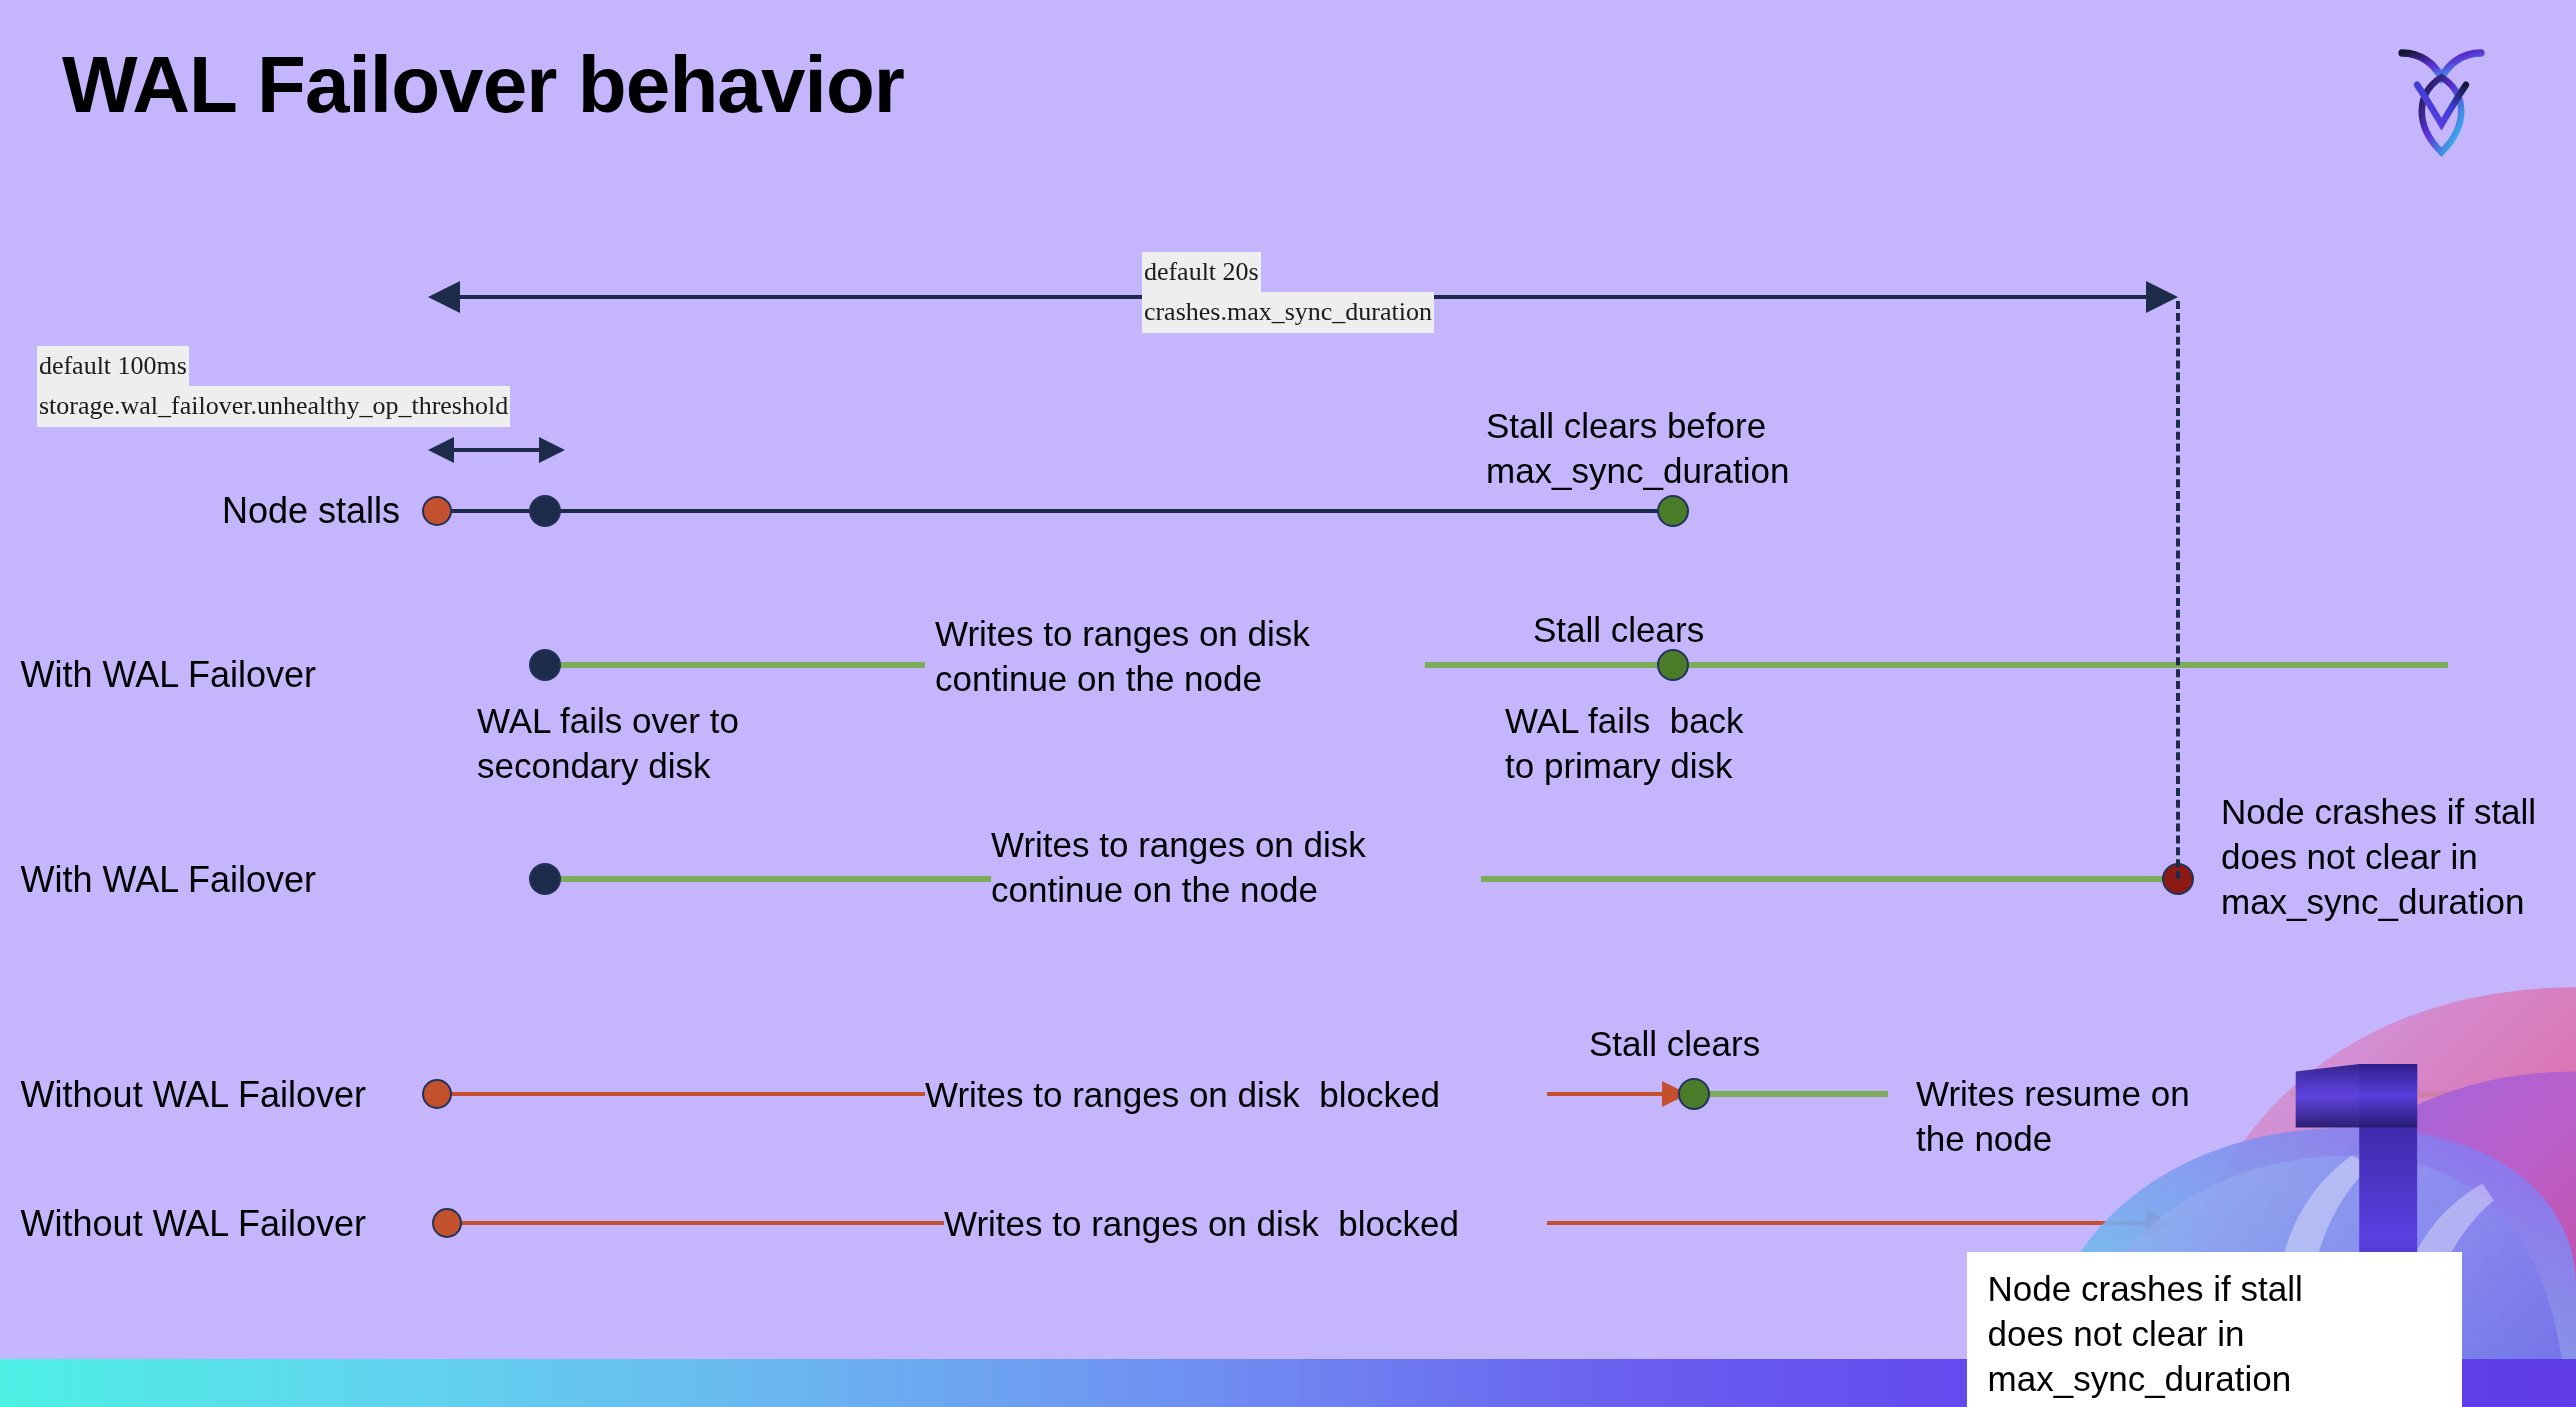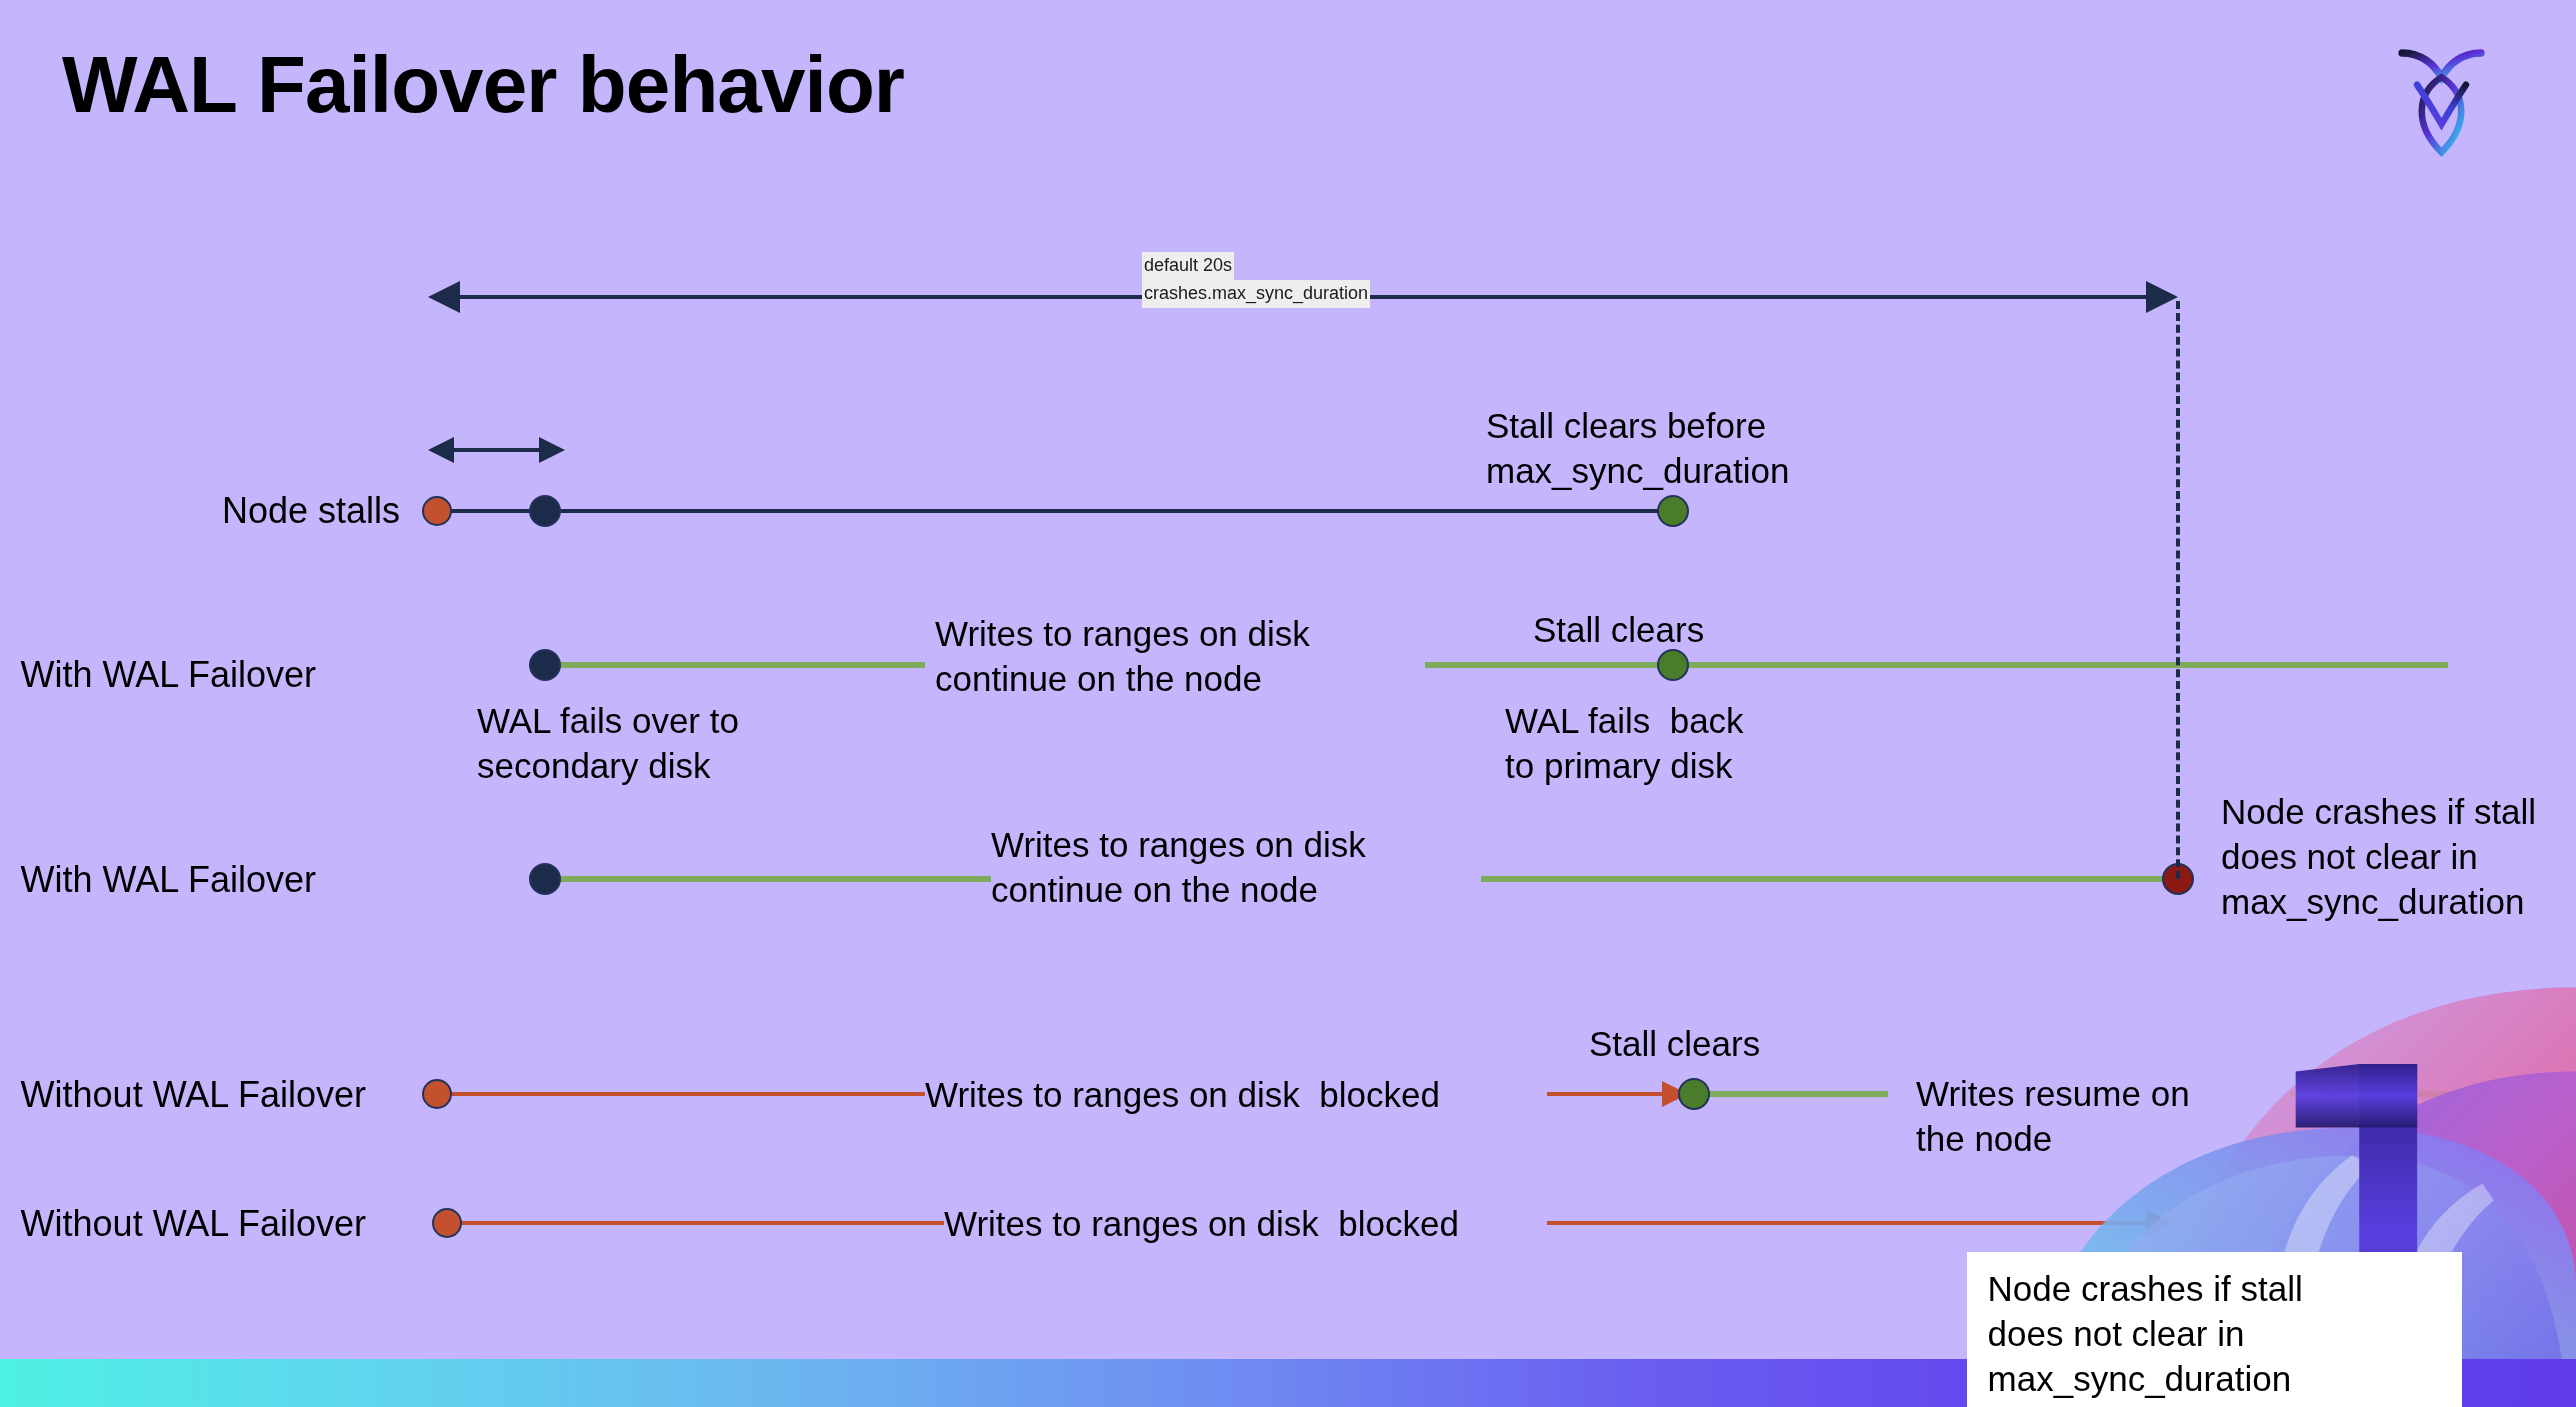--- a/index.html
+++ b/index.html
@@ -38,22 +38,22 @@
     position: absolute;
     left: 2389px;
     top: 36px;
     width: 105px;
     height: 122px;
   }
 
   
   .code-label {
     position: absolute;
-    font-family: Liberation Sans, sans-serif;
-    font-size: 18px;
+    font-family: Liberation Serif, serif;
+    font-size: 26px;
     line-height: 1.55;
     color: #1a1a1a;
     white-space: nowrap;
   }
   .code-label span {
     background: #eeeeee;
     padding: 0 1.9px;
     display: inline-block;
   }
 
@@ -200,20 +200,24 @@
 
   <div class="hline navy-line" style="left:456px; top:297px; width:1694px;"></div>
   <div class="arrow-head ah-left-navy" style="left:428px; top:297px;"></div>
   <div class="arrow-head ah-right-navy" style="left:2146px; top:297px;"></div>
 
   <div class="code-label" style="left:1142px; top:252px; text-align:left;">
     <span>default 20s</span><br>
     <span>crashes.max_sync_duration</span>
   </div>
 
+  <div class="code-label" style="left:37px; top:346px; text-align:left;">
+    <span>default 100ms</span><br>
+    <span>storage.wal_failover.unhealthy_op_threshold</span>
+  </div>
 
   <div class="hline navy-line" style="left:452px; top:450px; width:89px;"></div>
   <div class="arrow-head ah-left-navy-sm" style="left:428px; top:450px;"></div>
   <div class="arrow-head ah-right-navy-sm" style="left:539px; top:450px;"></div>
 
   <div class="row-label" style="left:222px; top:511px;">Node stalls</div>
   <div class="hline navy-line" style="left:437px; top:511px; width:1236px;"></div>
   <div class="dot dot-orange" style="left:437px; top:511px; width:30px; height:30px;"></div>
   <div class="dot dot-navy" style="left:545px; top:511px; width:32px; height:32px;"></div>
   <div class="dot dot-green" style="left:1673px; top:511px; width:32px; height:32px;"></div>

